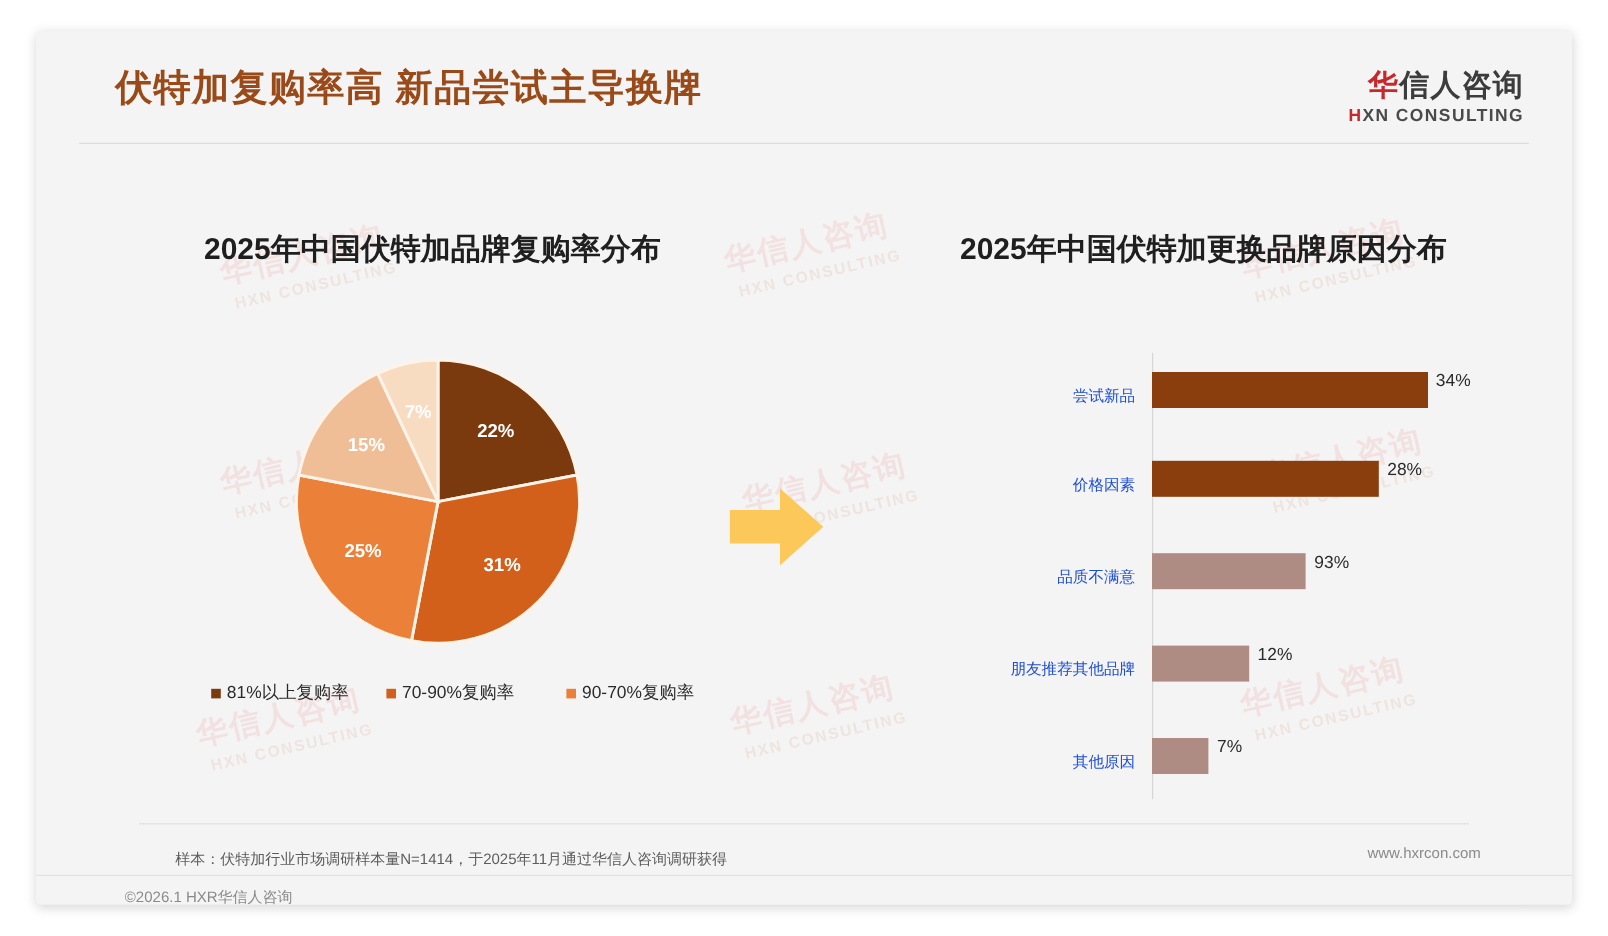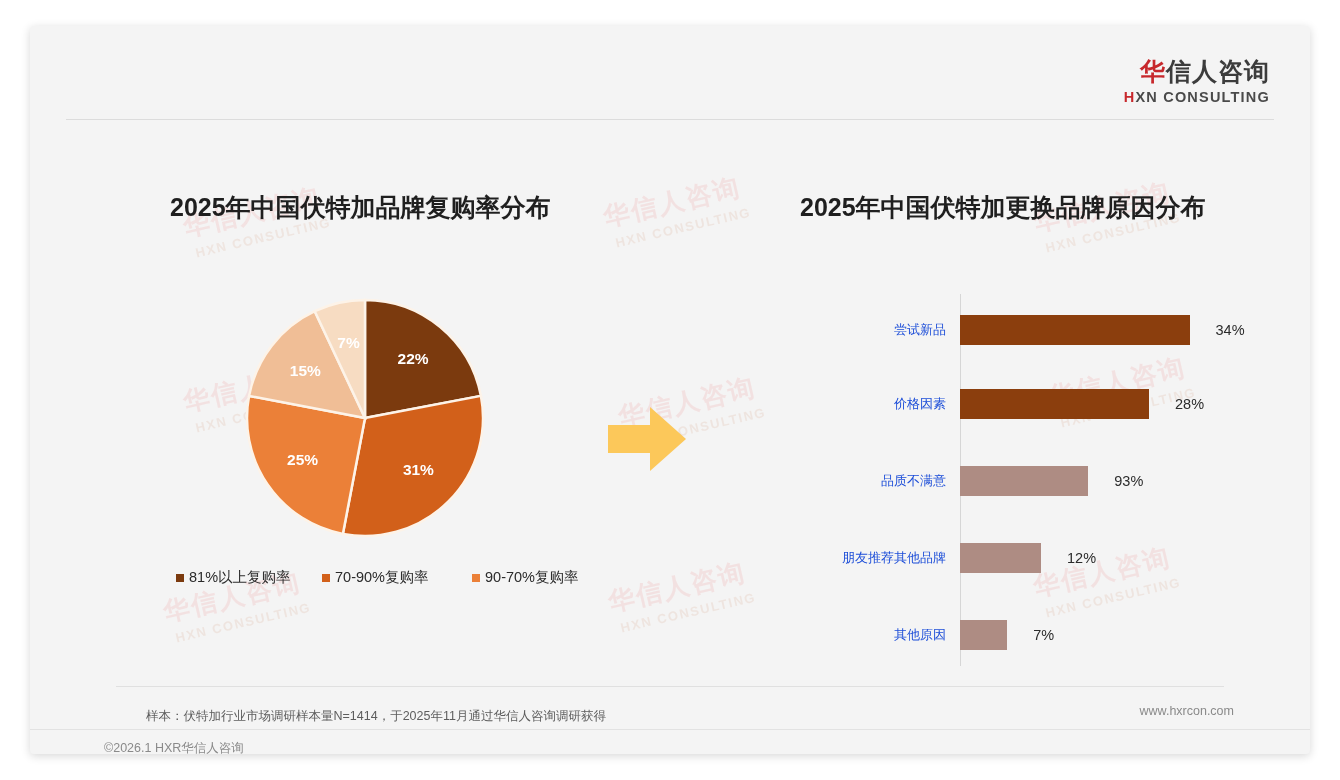--- a/index.html
+++ b/index.html
@@ -207,23 +207,21 @@
     text-align: right;
     font-size: 13px;
     color: #1d4ed8;
     white-space: nowrap;
   }
   .bar-track {
     position: relative;
     flex: 1 1 auto;
     height: 100%;
     display: flex;
-    align-items: center;
     margin-left: 6px;
-    gap: 19px;
   }
   .bar-fill {
     height: 30px;
   }
   .bar-val {
     margin-left: 7px;
     font-size: 14.5px;
     color: #2b2b2b;
     white-space: nowrap;
   }
@@ -307,20 +305,21 @@
     <div class="wm" style="left:1000px; top:545px;">
       <div class="wm-cn">华信人咨询</div>
       <div class="wm-en">HXN CONSULTING</div>
     </div>
     <div class="wm" style="left:150px; top:185px;">
       <div class="wm-cn">华信人咨询</div>
       <div class="wm-en">HXN CONSULTING</div>
     </div>
 
     <div class="header">
+      <div class="header-title">伏特加复购率高 新品尝试主导换牌</div>
       <div class="logo">
         <div class="logo-cn"><span class="hua">华</span><span>信人咨询</span></div>
         <div class="logo-en"><span class="h">H</span><span>XN CONSULTING</span></div>
       </div>
     </div>
     <div class="header-rule"></div>
 
     <div class="panel-title" id="pie-title">2025年中国伏特加品牌复购率分布</div>
 
     <div class="pie-wrap">

